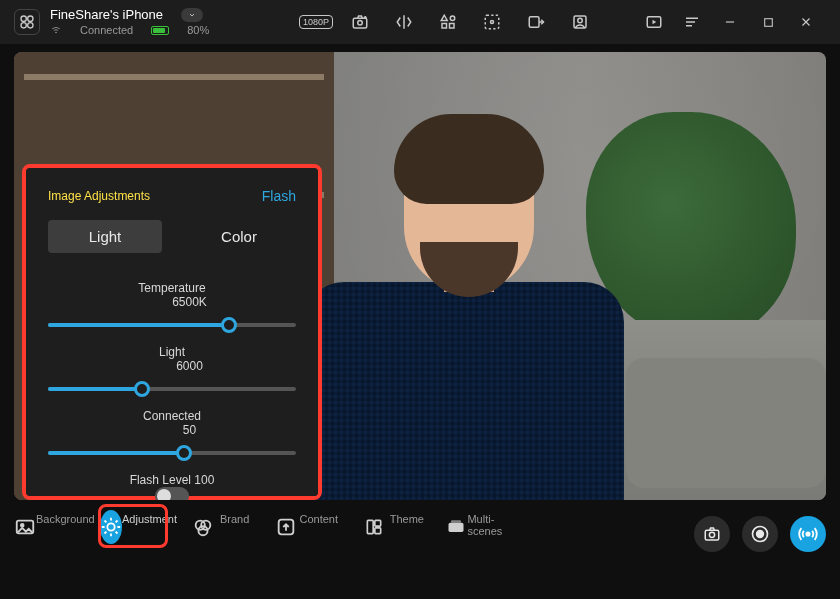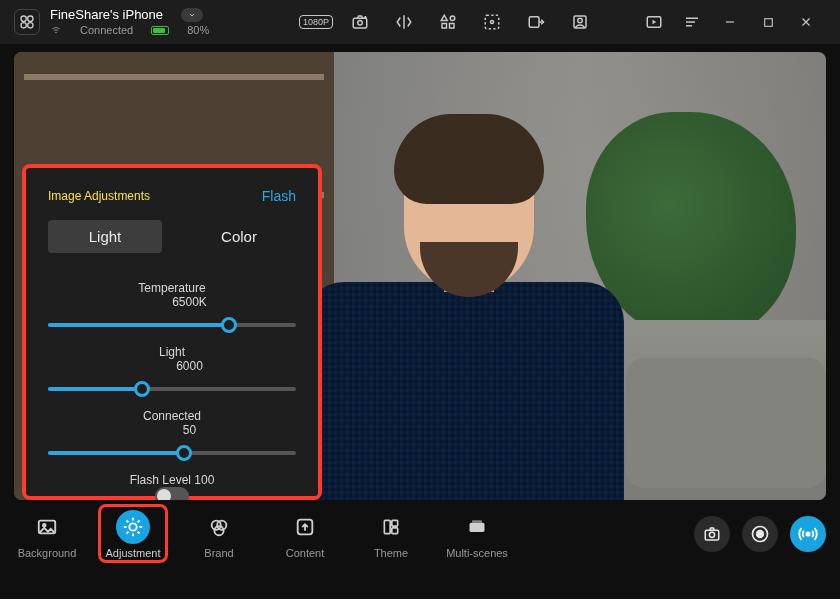--- a/index.html
+++ b/index.html
@@ -61,21 +61,21 @@
   .slider { position:relative; height:16px; margin-top:8px; cursor:pointer; }
   .track { position:absolute; left:0; right:0; top:6px; height:4px; background:#555; border-radius:2px; }
   .fill { position:absolute; left:0; top:6px; height:4px; background:#2ea6e0; border-radius:2px; }
   .thumb { position:absolute; top:0; width:16px; height:16px; border-radius:50%; background:#1e1e1e; border:3px solid #2ea6e0; transform:translateX(-8px); }
   .toggle { width:34px; height:18px; background:#555; border-radius:9px; position:relative; cursor:pointer; }
   .toggle::after { content:""; position:absolute; left:2px; top:2px; width:14px; height:14px; background:#ddd; border-radius:50%; }
 
   
   .bottombar { display:flex; align-items:flex-start; padding:10px 14px 0; gap:0; }
   .nav { display:flex; gap:20px; align-items:flex-start; }
-  .nav-item { display:flex; flex-direction:column; align-items:center; width:66px; cursor:pointer; }
+  .nav-item { display:flex; flex-direction:row; align-items:flex-start; width:66px; cursor:pointer; }
   .nav-icon { width:34px; height:34px; border-radius:50%; display:flex; align-items:center; justify-content:center; color:#cfcfcf; }
   .nav-icon.active-icon { background:#19a4e1; color:#fff; }
   .nav-label { font-size:11px; color:#9a9a9a; margin-top:3px; }
   .nav-item.active { outline: 3px solid #ff3b2f; outline-offset: -1px; border-radius:6px; padding:4px 0 2px; margin-top:-4px; }
   .nav-item.active .nav-label { color:#cfcfcf; }
 
   .right-controls { margin-left:auto; display:flex; gap:12px; align-items:center; padding-top:6px; }
   .rc-btn { width:36px; height:36px; border-radius:50%; background:#2b2b2b; display:flex; align-items:center; justify-content:center; cursor:pointer; color:#e8e8e8; }
   .rc-btn.primary { background:#19a4e1; color:#fff; }
 

